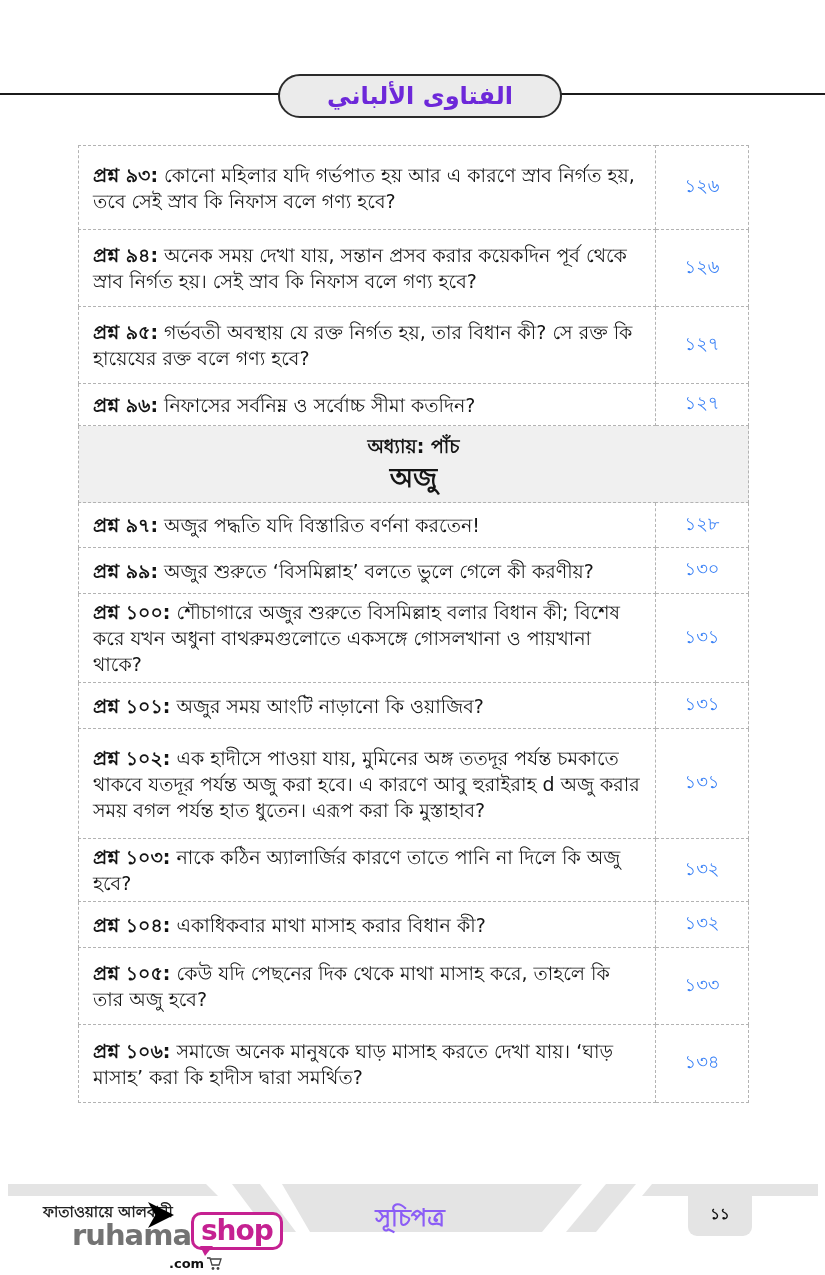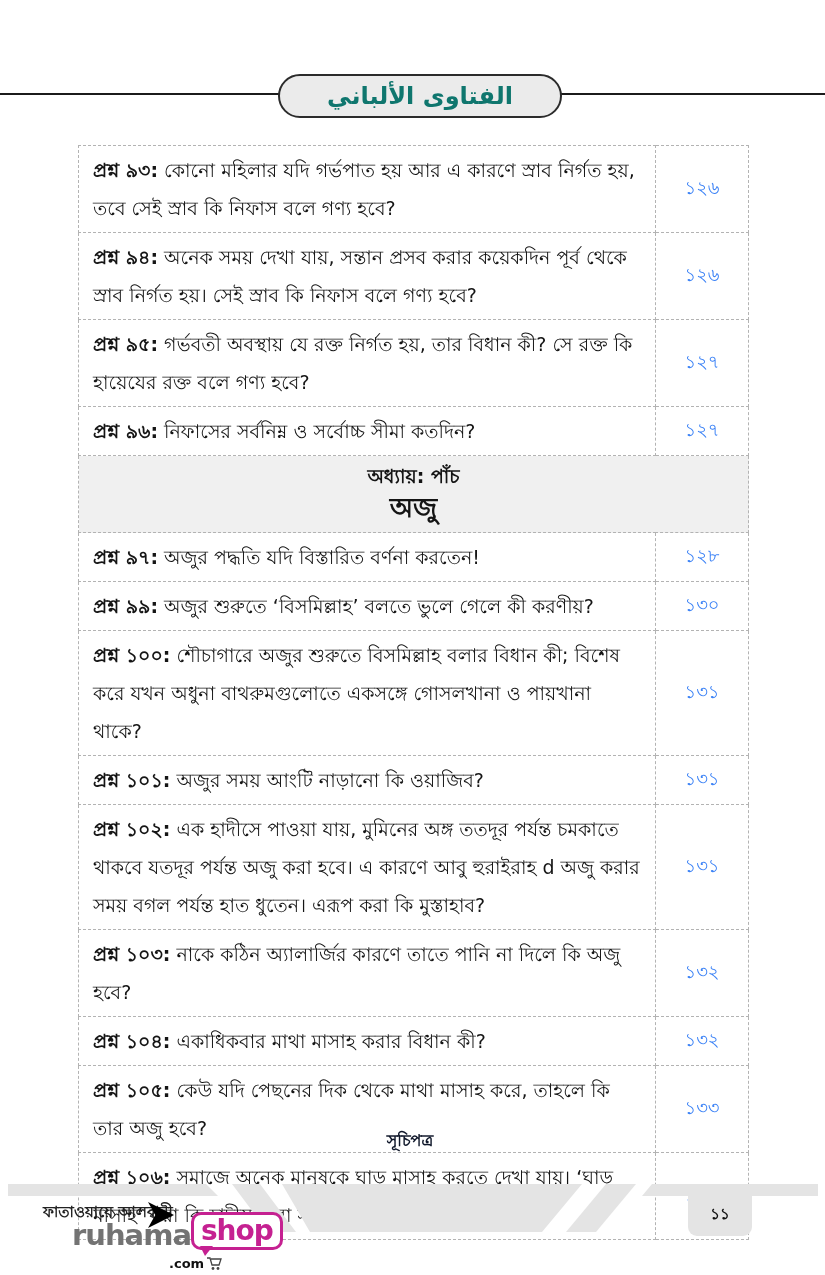--- a/index.html
+++ b/index.html
@@ -7,42 +7,42 @@
     width:825px;height:1275px;position:relative;background:#ffffff;
     font-family:"DejaVu Sans","Liberation Sans",sans-serif;
     color:#141414;overflow:hidden;
   }
   
   .hdr-rule{position:absolute;left:0;top:93px;width:825px;height:2px;background:#1b1b1b;}
   .hdr-pill{
     position:absolute;left:278px;top:74px;width:280px;height:40px;
     background:#ebebeb;border:2px solid #2b2b2b;border-radius:22px;
     display:flex;align-items:center;justify-content:center;
-    font-size:24px;font-weight:bold;color:#0f766e;
+    font-size:24px;font-weight:bold;color:#6d28d9;
   }
   
   .toc{position:absolute;left:78px;top:145px;width:670px;}
   table{border-collapse:collapse;width:670px;table-layout:fixed;}
   td{border:1px dashed #b3b3b3;vertical-align:middle;}
   col.c-q{width:577px;}
   col.c-p{width:93px;}
-  td.q{padding:5px 12px 5px 14px;font-size:19px;line-height:38px;color:#151515;}
+  td.q{padding:5px 12px 5px 14px;font-size:19px;line-height:26px;color:#151515;}
   td.p{text-align:center;font-size:18px;color:#3b82f6;}
   .ql{font-weight:bold;}
   tr.h42{height:42px;} tr.h45{height:45px;} tr.h46{height:46px;}
   tr.h74{height:74px;} tr.h77{height:77px;} tr.h78{height:78px;}
   tr.h84{height:84px;} tr.h110{height:110px;}
   td.chapter{background:#f0f0f0;text-align:center;padding:6px 0;}
   .ch1{font-size:19px;font-weight:bold;line-height:28px;}
   .ch2{font-size:27px;font-weight:bold;line-height:36px;}
   
   .ribbon{position:absolute;left:0;top:1180px;width:825px;height:80px;}
   .ft-section{
-    position:absolute;left:335px;top:1128px;width:150px;text-align:center;
-    font-size:16px;font-weight:bold;color:#0f172a;
+    position:absolute;left:335px;top:1199px;width:150px;text-align:center;
+    font-size:24px;font-weight:bold;color:#8b5cf6;
   }
   .ft-page{
     position:absolute;left:688px;top:1202px;width:64px;text-align:center;
     font-size:15px;font-weight:bold;color:#111;
   }
   .ft-book{
     position:absolute;left:43px;top:1200px;font-size:15px;font-weight:600;color:#222;
   }
   .ft-arrow{
     position:absolute;left:148px;top:1202px;width:26px;height:26px;background:#000;

